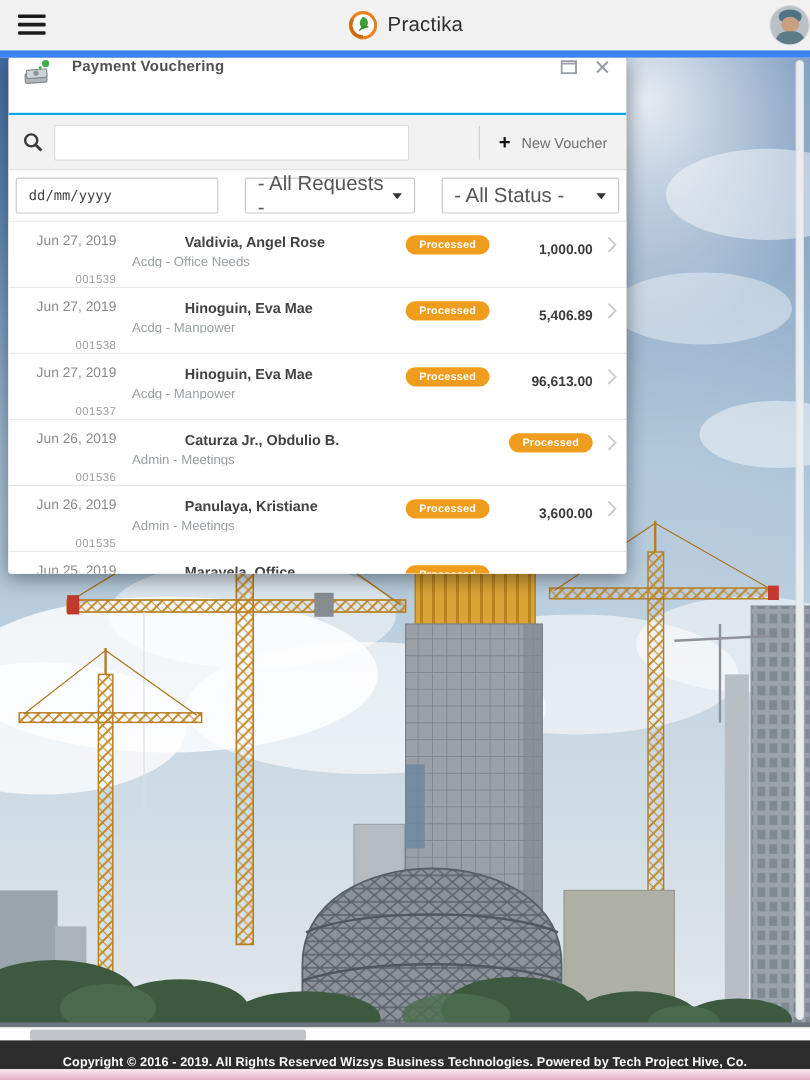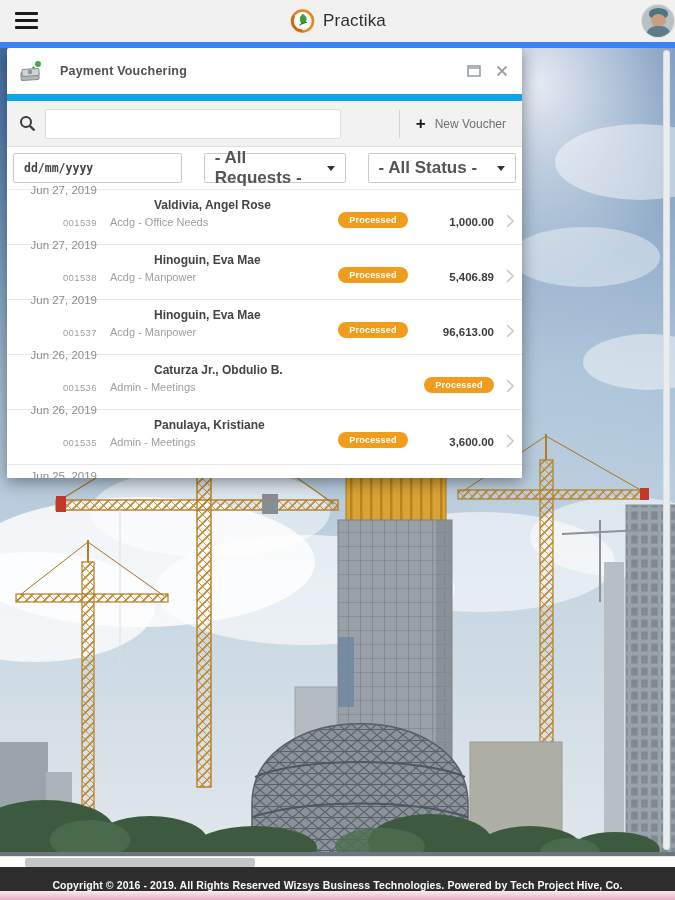--- a/index.html
+++ b/index.html
@@ -19,47 +19,47 @@
   .avatar .cap{position:absolute;top:3px;left:7px;width:19px;height:11px;background:#4e7482;border-radius:50% 50% 40% 40%;}
   .avatar .face{position:absolute;top:9px;left:9px;width:15px;height:13px;background:#c99f82;border-radius:50%;}
   .avatar .body{position:absolute;bottom:0;left:4px;width:25px;height:11px;background:#5d7b88;border-radius:10px 10px 0 0;}
 
   
   .photo{position:absolute;left:0;top:42px;width:675px;height:825px;z-index:1;}
 
   
   .modal{position:absolute;left:7px;top:48px;width:515px;height:430px;background:#fff;
          border-radius:2px;box-shadow:0 4px 16px rgba(0,0,0,.40);overflow:hidden;z-index:20;}
-  .mhead{height:46px;border-bottom:7px solid #0ea5e9;display:flex;align-items:center;padding:0 12px;}
+  .mhead{height:46px;border-bottom:2px solid #0ea5e9;display:flex;align-items:flex-start;padding:0 12px;}
   .mh-title{margin-left:14px;font-size:12.5px;font-weight:700;color:#515151;letter-spacing:.2px;}
   .mh-actions{margin-left:auto;display:flex;align-items:center;gap:12px;}
   .win-btn{width:16px;height:16px;display:flex;align-items:center;justify-content:center;cursor:pointer;}
 
   .search-row{height:45px;background:#f2f2f2;border-bottom:1px solid #dedede;
               display:flex;align-items:center;padding:0 12px;}
   .search-input{width:278px;height:28px;margin-left:9px;border:1px solid #ddd;border-radius:2px;
                 background:#fff;padding:0 8px;font-size:12px;color:#444;outline:none;
                 font-family:"Liberation Sans",sans-serif;}
   .vdiv{width:1px;height:28px;background:#d2d2d2;margin-left:auto;}
   .new-voucher{display:flex;align-items:center;gap:9px;padding:0 4px 0 16px;cursor:pointer;
                color:#6f6f6f;font-size:12px;white-space:nowrap;}
   .plus{font-size:17px;font-weight:700;color:#141414;line-height:1;}
 
   .filter-row{height:42px;display:flex;align-items:center;padding:0 6px;gap:22px;background:#fff;
-              border-bottom:1px solid #ececec;font-weight:bold;}
+              border-bottom:1px solid #ececec;}
   .fbox{border:1px solid #cbcbcb;border-radius:2px;height:30px;display:flex;align-items:center;
         padding:0 10px;color:#555;font-size:17px;background:#fff;cursor:pointer;box-sizing:border-box;}
   .fbox.fdate{width:174px;font-family:"DejaVu Sans Mono",monospace;font-size:11.5px;color:#444;}
   .fbox.freq{width:146px;} .fbox.fstat{width:153px;}
   .caret{margin-left:auto;width:0;height:0;border-left:4px solid transparent;
          border-right:4px solid transparent;border-top:5px solid #333;}
 
   .list{background:#fff;}
   .vrow{height:55px;display:flex;border-bottom:1px solid #e8e8e8;background:#fff;
-        padding:0 8px 16px 6px;box-sizing:border-box;cursor:pointer;align-items:flex-end;}
+        padding:0 8px 16px 6px;box-sizing:border-box;cursor:pointer;}
   .col-date{width:84px;text-align:right;padding-top:10px;flex:none;}
   .d1{font-size:11.5px;color:#8b8b8b;}
   .d2{font-size:9.5px;color:#a0a0a0;margin-top:21px;letter-spacing:.4px;}
   .col-main{flex:1;padding:10px 0 0 13px;min-width:0;overflow:hidden;}
   .vname{font-size:12px;font-weight:700;color:#434343;white-space:nowrap;margin-left:44px;}
   .vcat{font-size:11px;color:#9aa0a3;margin-top:4px;white-space:nowrap;}
   .badge{flex:none;width:70px;height:16px;margin-top:11px;border-radius:9px;color:#fff;
          font-size:9px;font-weight:700;display:flex;align-items:center;justify-content:center;
          letter-spacing:.2px;background:var(--color-badge,#f09c1c);}
   .amount{flex:none;width:86px;text-align:right;padding-top:18px;font-size:11.5px;

